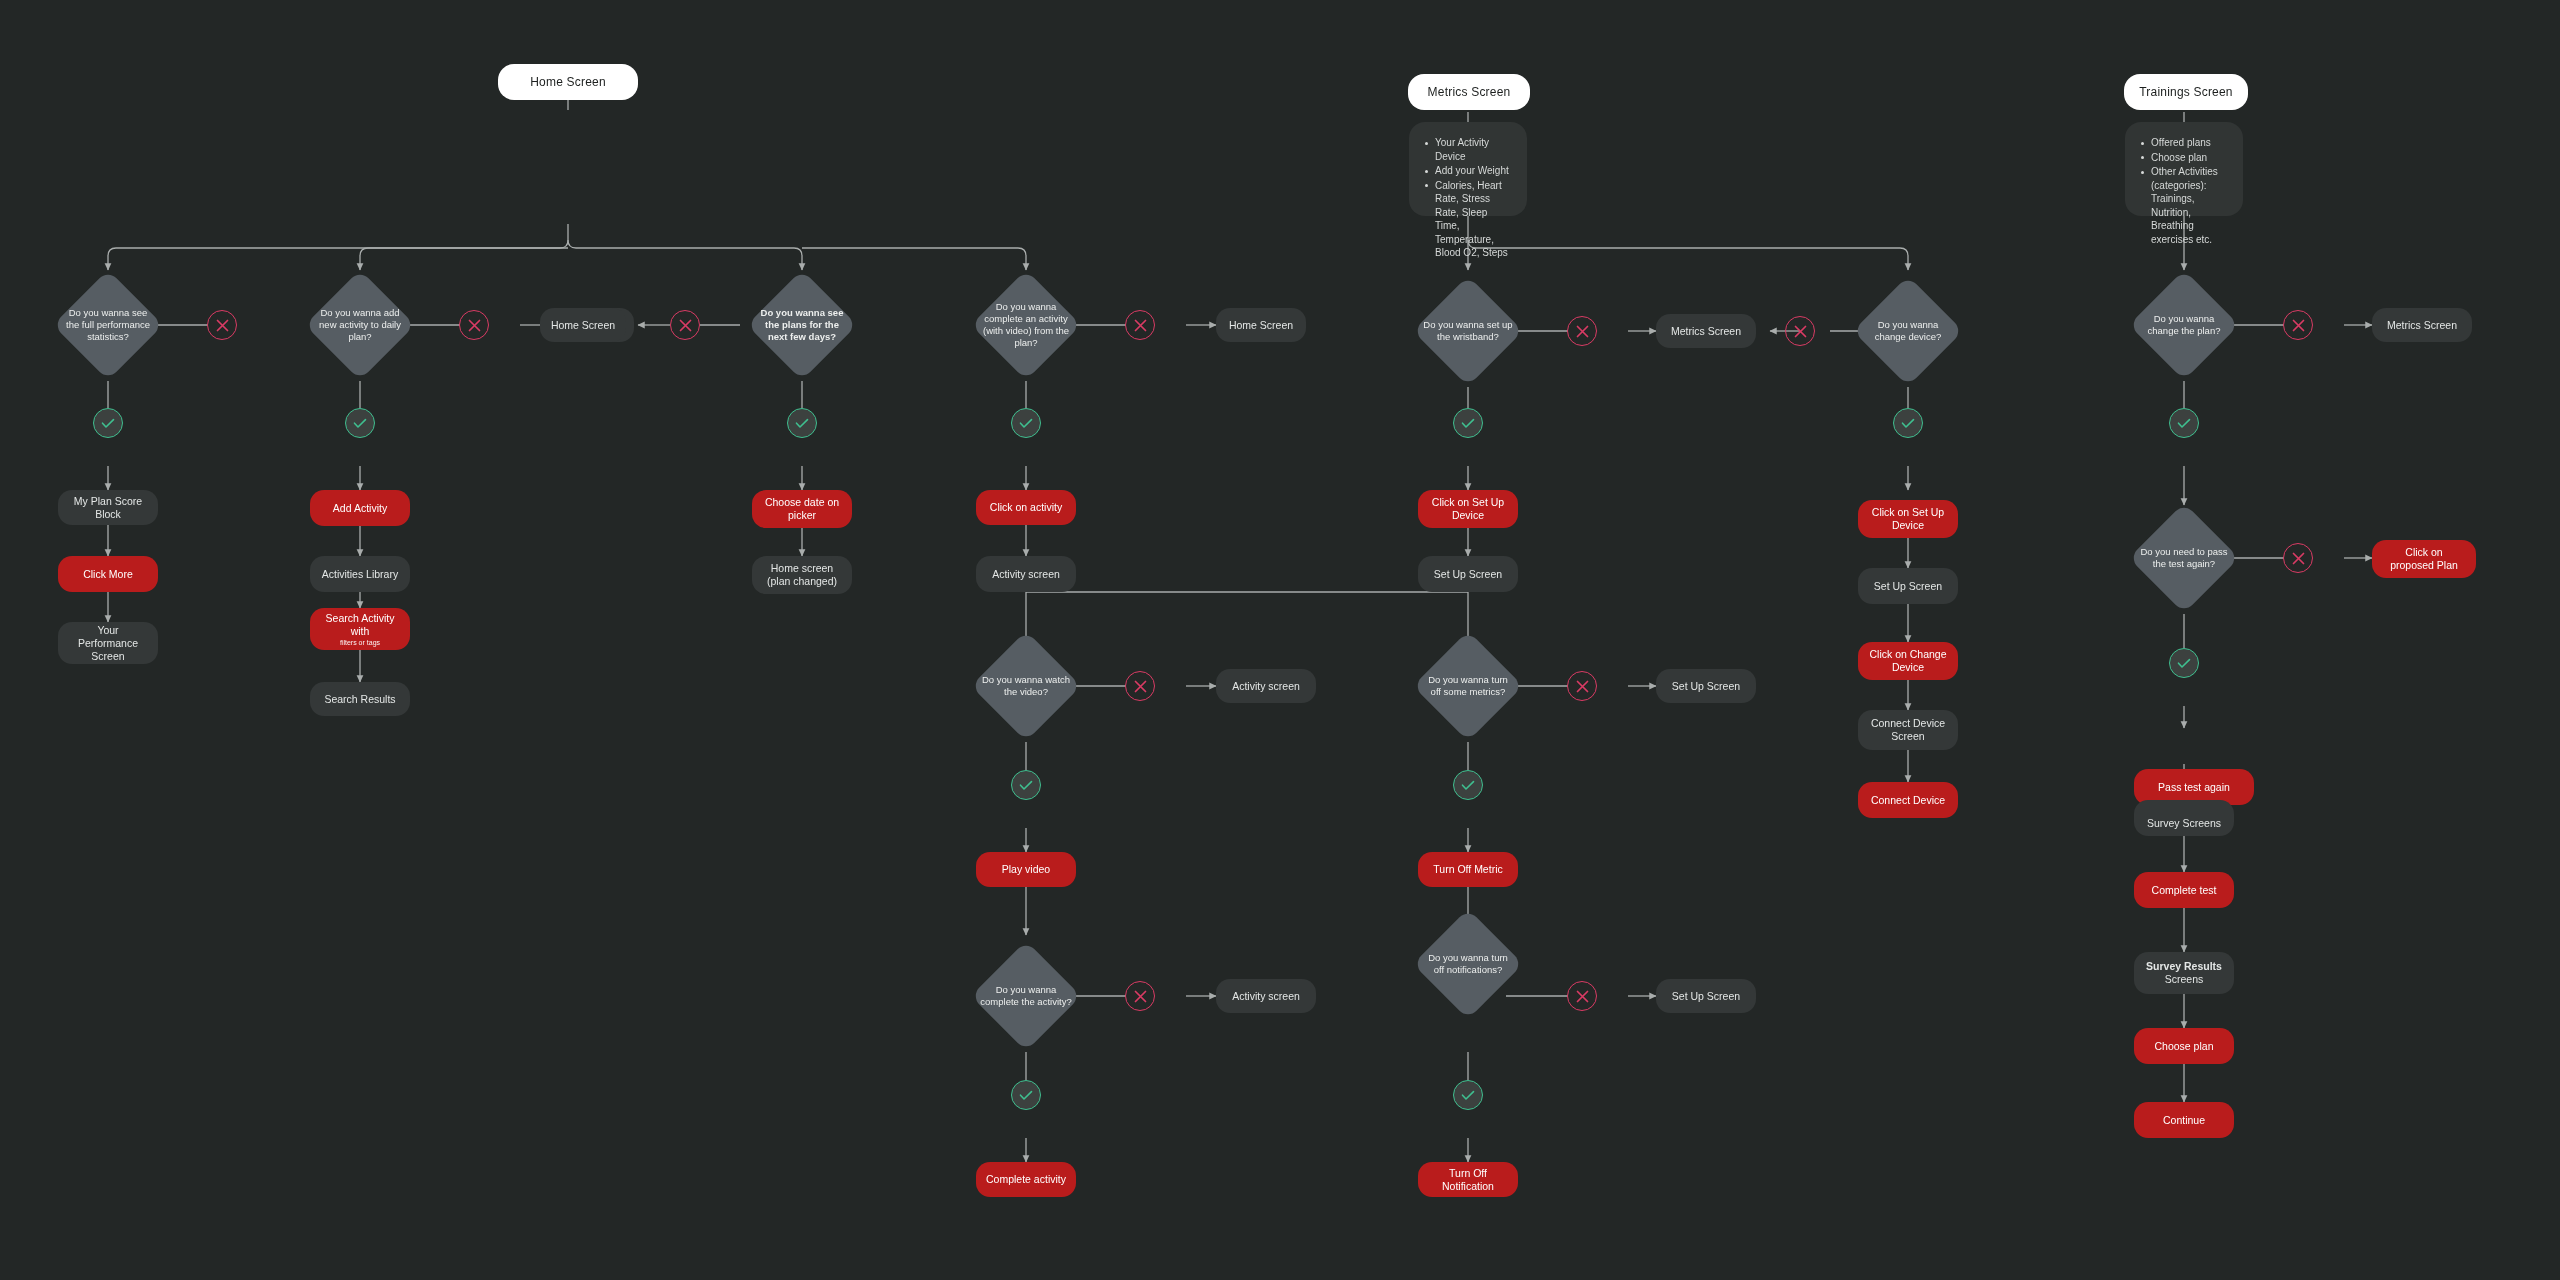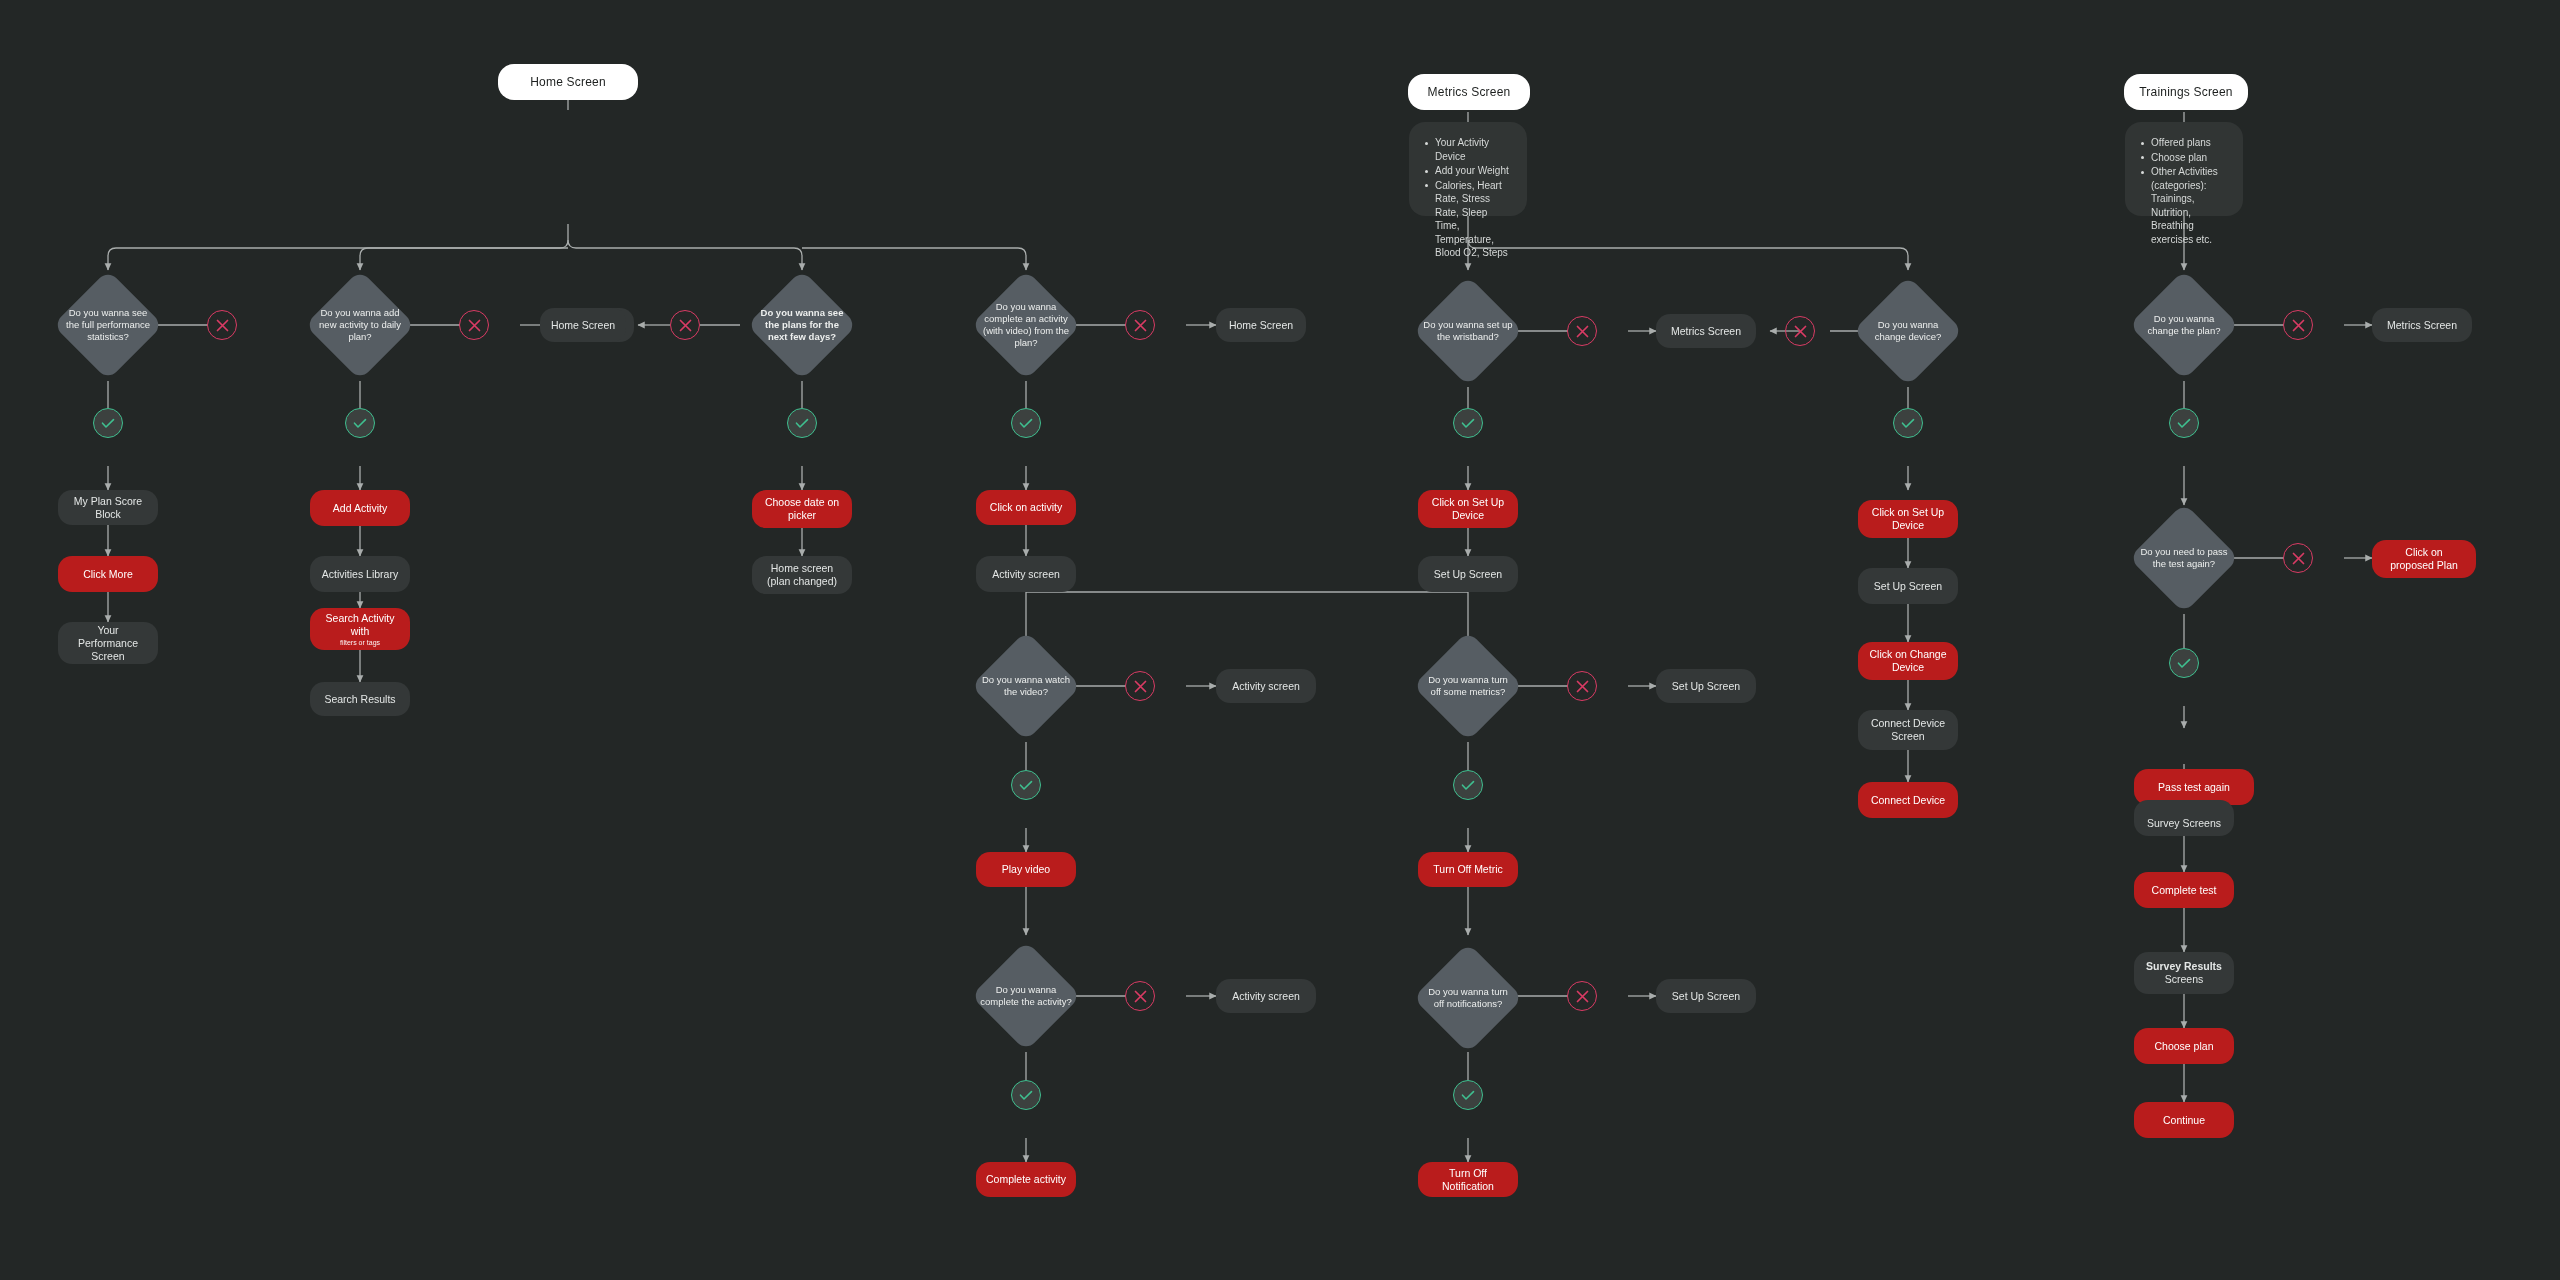--- a/index.html
+++ b/index.html
@@ -366,21 +366,21 @@
   </div>
   <div class="marker yes" style="left:1453px; top:770px;">
     <svg width="14" height="11" viewBox="0 0 14 11">
       <path d="M1.5,5.2 L5,9 L12.5,1.6" stroke="#3FBF8F" stroke-width="1.6" fill="none" stroke-linecap="round" stroke-linejoin="round"></path>
     </svg>
   </div>
   <div class="node box green" style="left:1418px; top:852px; width:100px; height:35px;">
     <span>Turn Off Metric</span>
   </div>
 
-  <div class="diamond-wrap" style="left:1413px; top:943px; width:110px; height:110px;">
+  <div class="diamond-wrap" style="left:1413px; top:909px; width:110px; height:110px;">
     <div class="diamond" style="left:16px; top:16px;"></div>
     <div class="diamond-label">Do you wanna turn off notifications?</div>
   </div>
   <div class="marker no" style="left:1567px; top:981px;">
     <svg width="13" height="13" viewBox="0 0 13 13">
       <path d="M1.5,1.5 L11.5,11.5 M11.5,1.5 L1.5,11.5" stroke="#D93B64" stroke-width="1.7" stroke-linecap="round"></path>
     </svg>
   </div>
   <div class="node box" style="left:1656px; top:979px; width:100px; height:34px;">
     <span>Set Up Screen</span>

